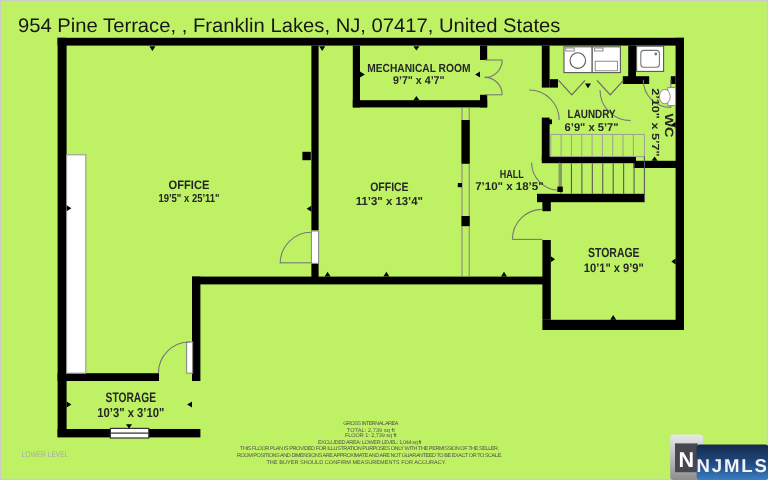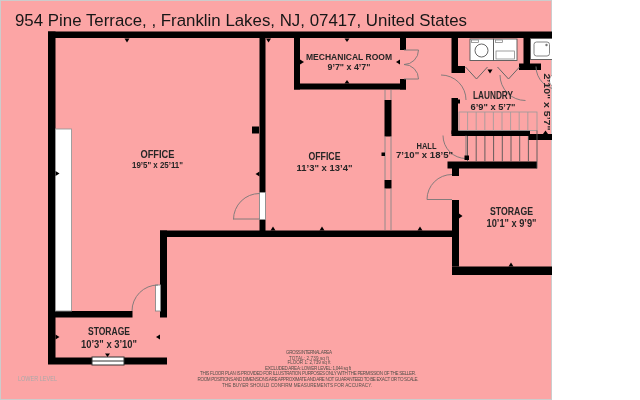--- a/index.html
+++ b/index.html
@@ -1,16 +1,16 @@
 <!DOCTYPE html>
 <html><head>
 <meta charset="utf-8">
 <style>
 html,body{margin:0;padding:0;background:#fff;}
-.page{position:relative;width:552px;height:400px;background:#fca5a5;box-shadow:inset 0 0 0 1px #ccc;overflow:hidden;}
+.page{position:relative;width:640px;height:400px;background:#bef264;box-shadow:inset 0 0 0 1px #ccc;overflow:hidden;}
 svg{display:block;}
 text{font-family:"Liberation Sans",sans-serif;}
 </style>
 </head>
 <body>
 
 <div class="page">
 <svg width="640" height="400" viewBox="0 0 640 400">
 
 <text x="15" y="26.3" font-size="16.3" fill="#171717" textLength="452" lengthAdjust="spacingAndGlyphs">954 Pine Terrace, , Franklin Lakes, NJ, 07417, United States</text>

